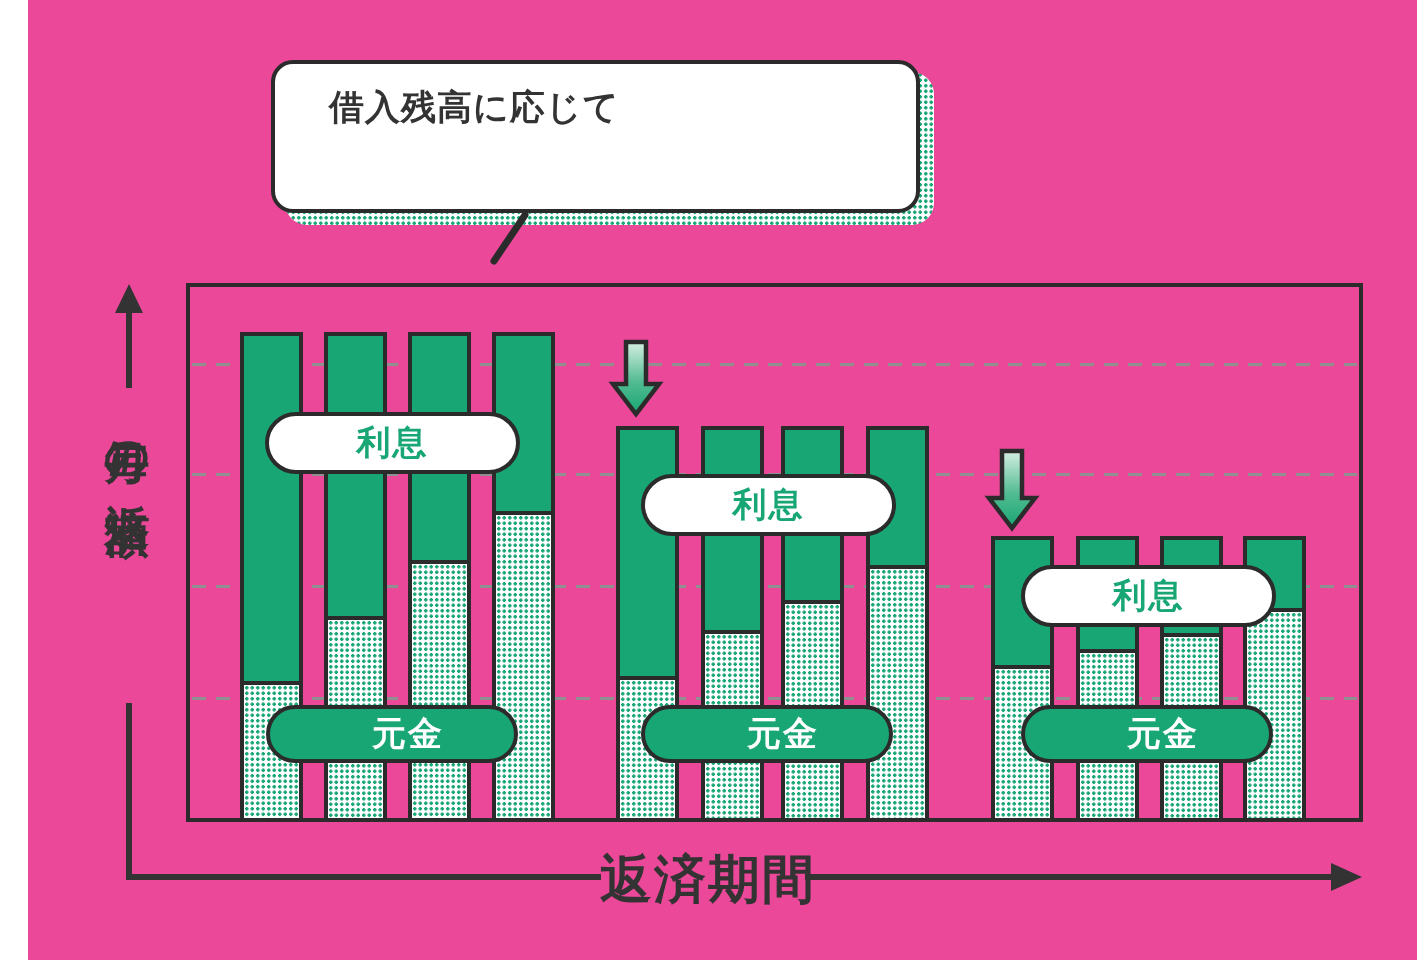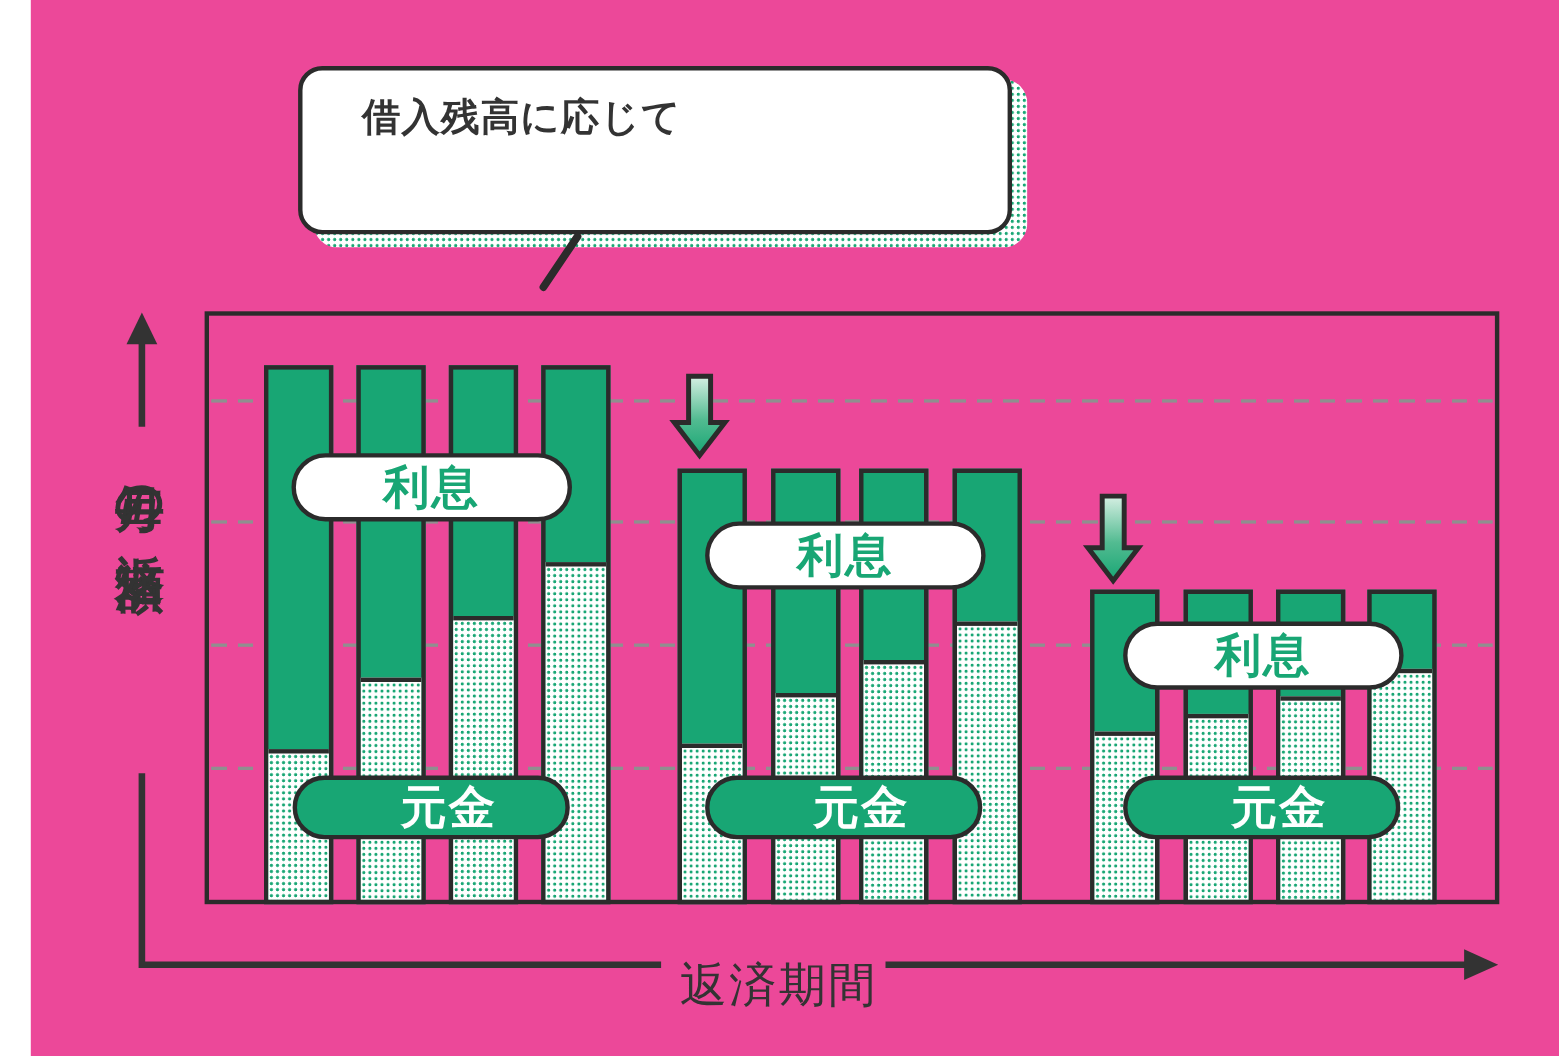--- a/index.html
+++ b/index.html
@@ -26,29 +26,29 @@
           border:4px solid #2b2b2b;z-index:4;pointer-events:none;}
   #plot{position:absolute;left:158px;top:283px;width:1177px;height:539px;z-index:1;}
   .gridline{position:absolute;left:6px;right:6px;height:3px;z-index:1;
           background:repeating-linear-gradient(90deg,#8f8f8f 0 14px,transparent 14px 24px);}
   .bar{position:absolute;box-sizing:border-box;background:#18a674;border:4px solid #2b2b2b;z-index:2;}
   .principal{position:absolute;left:0;right:0;bottom:0;box-sizing:border-box;
           border-top:4px solid #2b2b2b;background-color:#fff;
           background-image:radial-gradient(#18a674 1.5px,transparent 1.6px);background-size:5.5px 5.5px;}
   .badge{position:absolute;box-sizing:border-box;border:4px solid #2b2b2b;border-radius:999px;
           display:flex;align-items:center;justify-content:center;
-          font-size:42px;font-weight:800;letter-spacing:2px;z-index:5;font-family:Liberation Serif, serif;}
+          font-size:34px;font-weight:800;letter-spacing:2px;z-index:5;font-family:Liberation Serif, serif;}
   .badge-interest{width:255px;height:62px;background:#fff;color:#18a674;}
   .badge-principal{width:252px;height:58px;background:#18a674;color:#fff;padding-left:32px;}
 
   
   .y-label{position:absolute;left:69px;top:404px;writing-mode:vertical-rl;text-orientation:upright;
           font-size:45px;font-weight:800;letter-spacing:4px;z-index:3;}
-  .x-label{position:absolute;left:560px;top:867px;width:240px;text-align:center;
-          font-size:43px;font-weight:400;letter-spacing:2px;z-index:3;}
+  .x-label{position:absolute;left:560px;top:845px;width:240px;text-align:center;
+          font-size:52px;font-weight:700;letter-spacing:2px;z-index:3;}
 
   .overlay{position:absolute;left:0;top:0;width:1417px;height:960px;z-index:7;pointer-events:none;}
 </style>
 </head>
 <body>
 
 <div class="canvas">
 
   <div class="callout-shadow dotted"></div>
   <div class="callout">

